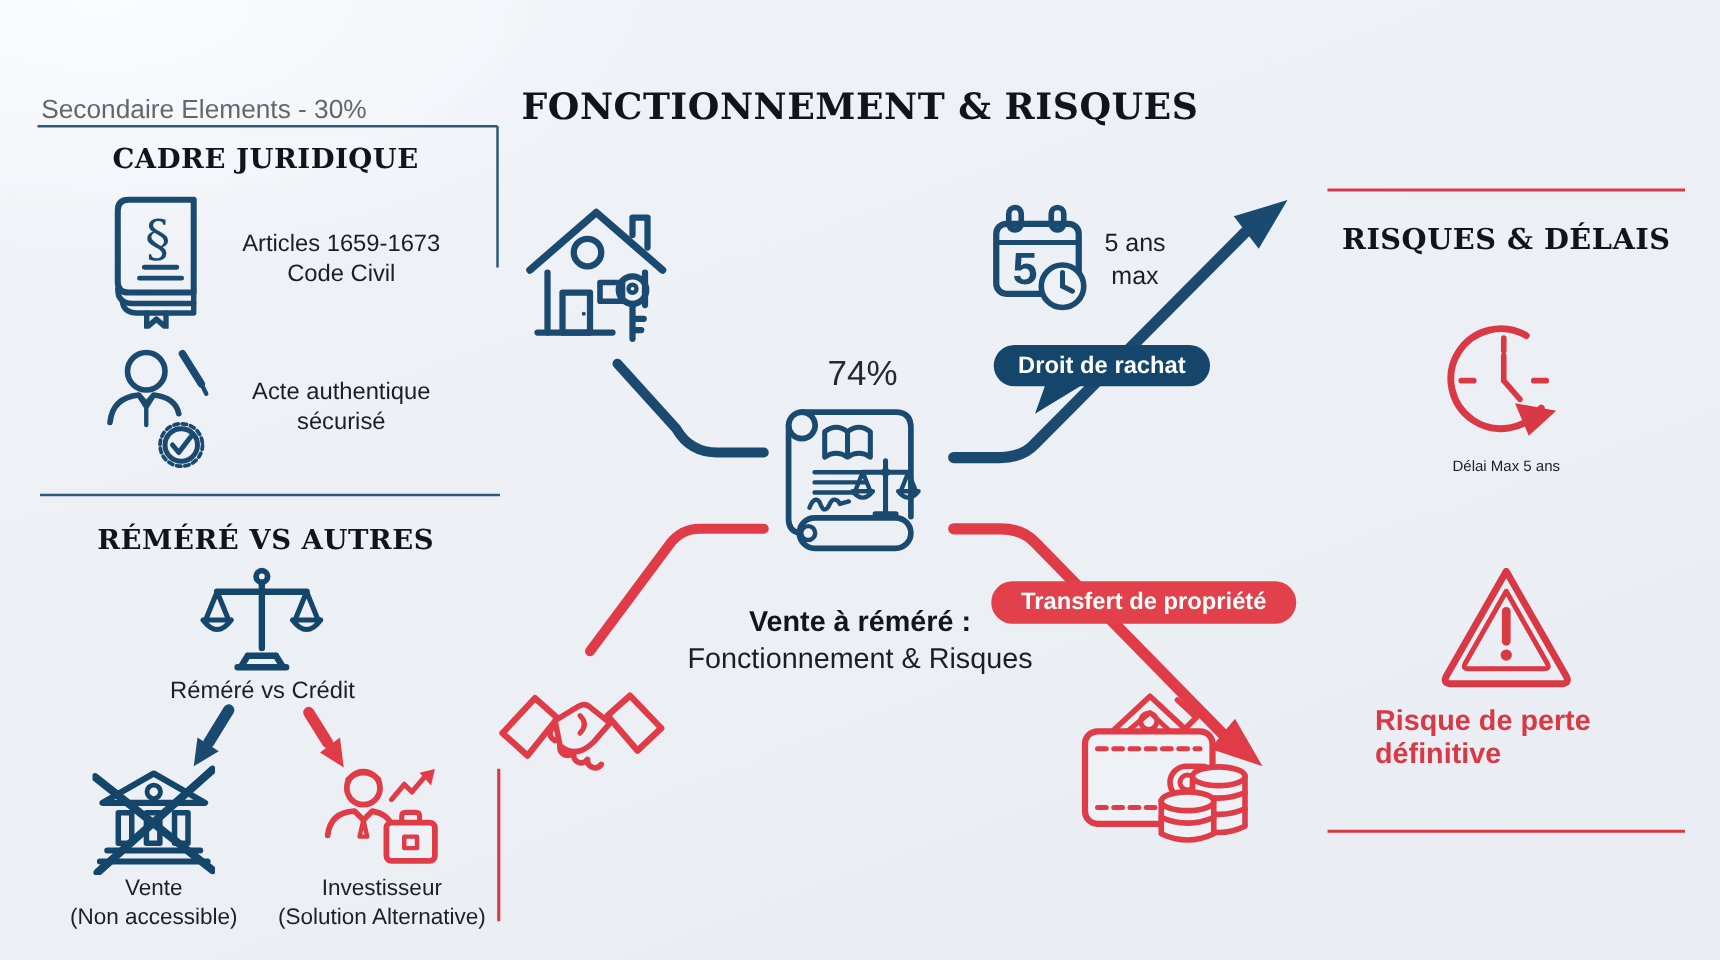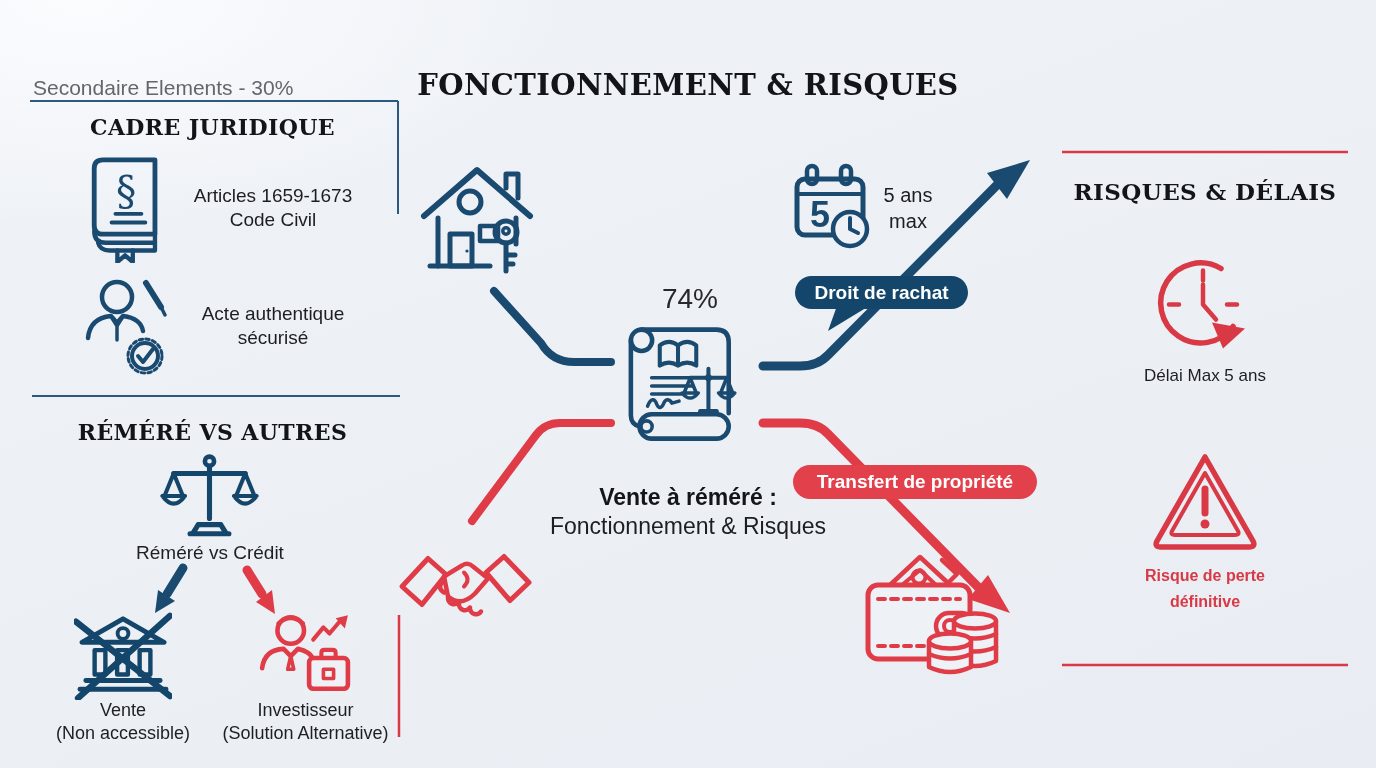--- a/index.html
+++ b/index.html
@@ -33,22 +33,22 @@
   #percent-label{top:283px;left:640px;width:100px;text-align:center;font-size:28px;color:#26282c;}
   #caption1{top:484px;left:538px;width:300px;text-align:center;font-size:23px;font-weight:700;color:#131519;}
   #caption2{top:513px;left:508px;width:360px;text-align:center;font-size:23px;color:#1c1e22;}
   #duration-text{top:182px;left:872px;width:72px;text-align:center;font-size:20px;line-height:26px;color:#1c1e22;}
   .badge{
     color:#fff;font-size:19px;font-weight:700;text-align:center;
     border-radius:17px;white-space:nowrap;
   }
   #badge-rachat{top:276px;left:795px;width:173px;height:33px;line-height:33px;background:#14466b;}
   #badge-transfert{top:465px;left:793px;width:244px;height:34px;line-height:34px;background:#e2404b;}
-  #delai-text{top:366px;left:1100px;width:210px;text-align:center;font-size:17px;color:#1c1e22;}
-  #risque-text{top:563px;left:1100px;width:210px;text-align:center;font-size:16px;line-height:26px;font-weight:700;color:#d93845;}
+  #delai-text{top:366px;left:1100px;width:210px;text-align:center;font-size:12px;color:#1c1e22;}
+  #risque-text{top:563px;left:1100px;width:210px;text-align:left;font-size:23px;line-height:26px;font-weight:700;color:#d93845;}
   svg{display:block;}
   .ico{position:absolute;}
 </style>
 </head>
 <body>
 
 <div id="canvas">
 
   <svg class="abs" width="1376" height="768" style="left:0;top:0">
     <g stroke="#2c5a7d" stroke-width="2">

